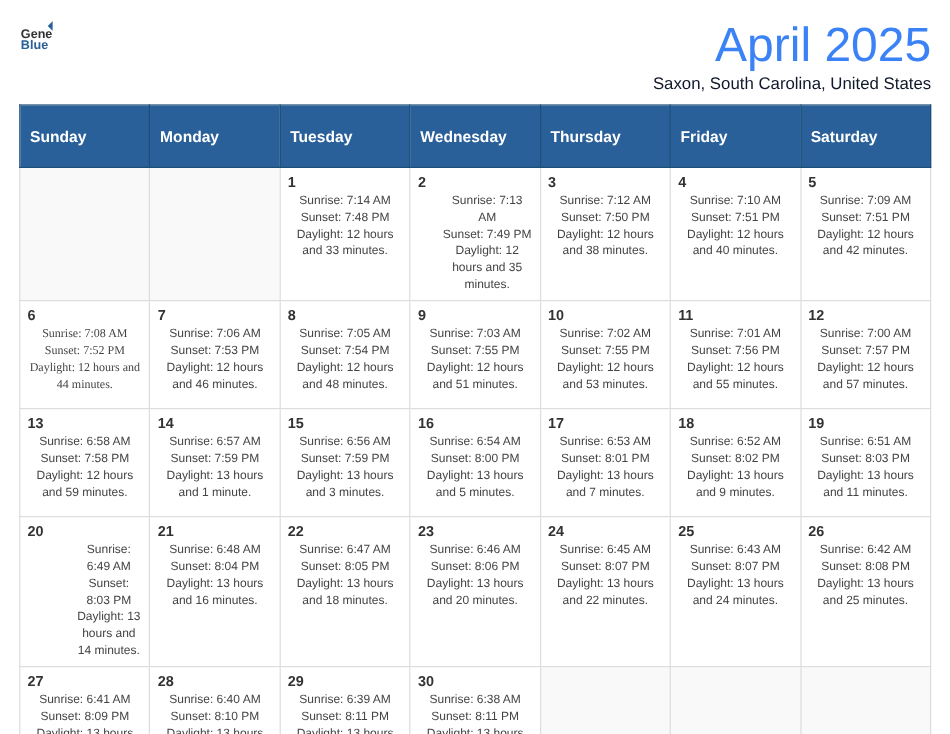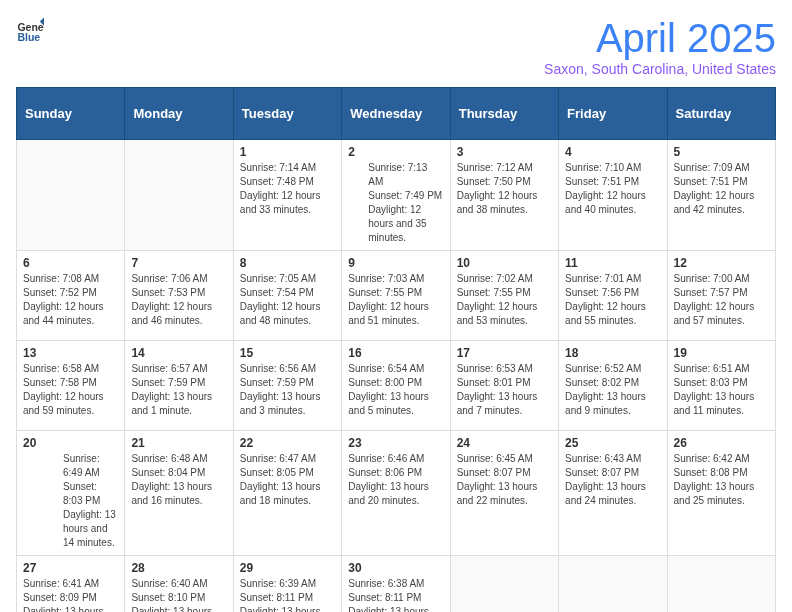--- a/index.html
+++ b/index.html
@@ -28,21 +28,21 @@
     .title-area {
       text-align: right;
     }
     .main-title {
       font-size: 40px;
       color: #3b82f6;
       font-weight: normal;
     }
     .subtitle {
       font-size: 14px;
-      color: #8b5cf6;
+      color: #0f172a;
     }
     .calendar {
       width: 100%;
       border-collapse: collapse;
       border: 1px solid #ccc;
     }
     .calendar th {
       background-color: #2a6099;
       color: #fff;
       text-align: left;
@@ -67,20 +67,21 @@
       font-size: 12px;
       font-weight: bold;
       color: #333;
       display: block;
       margin-bottom: 2px;
     }
     .day-info {
       font-size: 10px;
       color: #444;
       line-height: 1.4;
+      text-align: center;
     }
   </style>
 </head>
 <body>
 
 <div class="header-area">
   <div class="logo">
     <svg class="logo-icon" viewBox="0 0 40 40">
       <text x="2" y="22" font-size="15" font-weight="bold" fill="#333">General</text>
       <text x="2" y="36" font-size="15" font-weight="bold" fill="#2a6099">Blue</text>
@@ -136,21 +137,21 @@
         <td>
           <span class="day-number">5</span>
           <div class="day-info" style="white-space: pre-line;">Sunrise: 7:09 AM
 Sunset: 7:51 PM
 Daylight: 12 hours and 42 minutes.</div>
         </td>
       </tr>
       <tr>
         <td>
           <span class="day-number">6</span>
-          <div class="day-info" style="white-space: pre-line;">Sunrise: 7:08 AM
+          <div class="day-info" style="white-space: pre-line; font-family: Liberation Serif, serif;">Sunrise: 7:08 AM
 Sunset: 7:52 PM
 Daylight: 12 hours and 44 minutes.</div>
         </td>
         <td>
           <span class="day-number">7</span>
           <div class="day-info" style="white-space: pre-line;">Sunrise: 7:06 AM
 Sunset: 7:53 PM
 Daylight: 12 hours and 46 minutes.</div>
         </td>
         <td>

